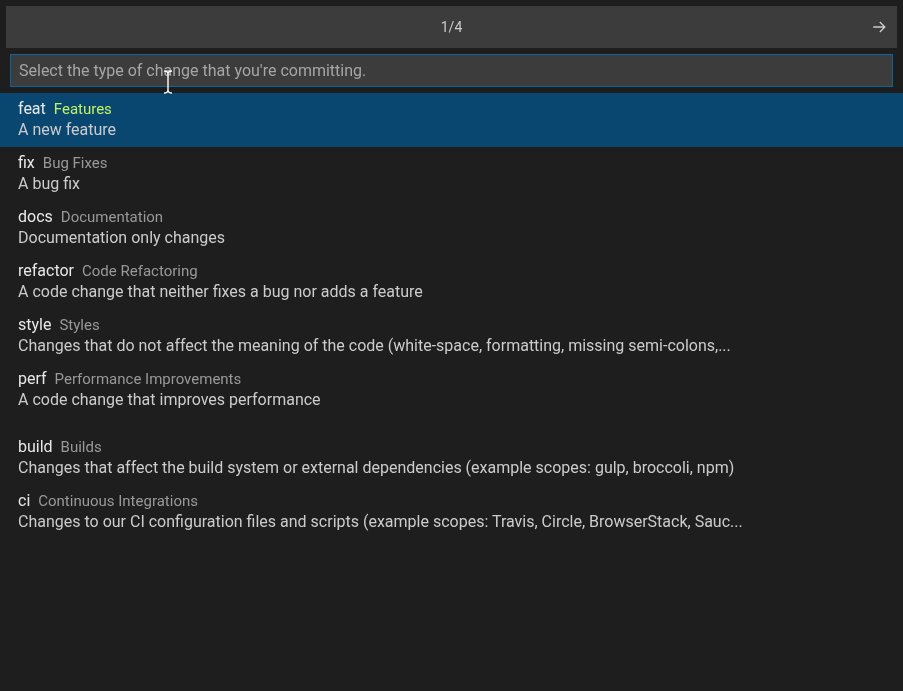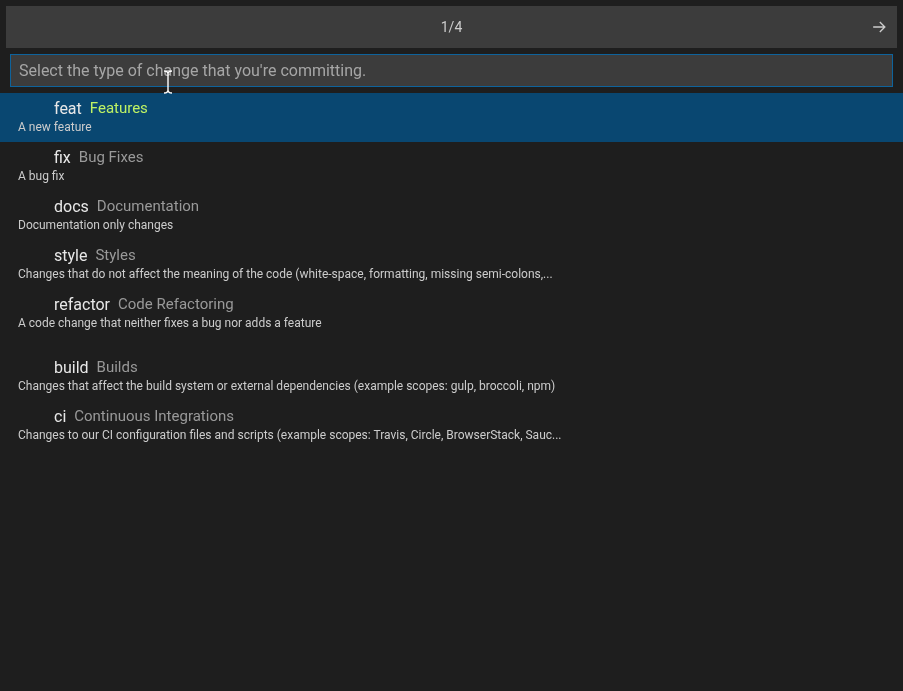--- a/index.html
+++ b/index.html
@@ -67,39 +67,38 @@
     }
     .list-item {
       padding: 6px 18px 8px 18px;
       cursor: pointer;
     }
     .list-item.selected {
       background: #094771;
     }
     .item-top {
       display: flex;
-      align-items: flex-start;
+      align-items: flex-end;
       margin-bottom: 2px;
-      margin-left: 36px;
     }
     .item-key {
       color: #e8e8e8;
       font-size: 16px;
       margin-right: 8px;
     }
     .item-label {
       color: #999999;
       font-size: 15px;
     }
     .list-item.selected .item-label {
       color: #bef264;
     }
     .item-desc {
       color: #cccccc;
-      font-size: 12px;
+      font-size: 16px;
       white-space: nowrap;
       overflow: hidden;
       text-overflow: ellipsis;
     }
     .cursor-ibeam {
       position: absolute;
       top: 68px;
       left: 158px;
       width: 20px;
       height: 28px;
@@ -142,31 +141,38 @@
       </div>
       <div class="list-item">
         <div class="item-top">
           <span class="item-key">docs</span>
           <span class="item-label">Documentation</span>
         </div>
         <div class="item-desc">Documentation only changes</div>
       </div>
       <div class="list-item">
         <div class="item-top">
+          <span class="item-key">refactor</span>
+          <span class="item-label">Code Refactoring</span>
+        </div>
+        <div class="item-desc">A code change that neither fixes a bug nor adds a feature</div>
+      </div>
+      <div class="list-item">
+        <div class="item-top">
           <span class="item-key">style</span>
           <span class="item-label">Styles</span>
         </div>
         <div class="item-desc">Changes that do not affect the meaning of the code (white-space, formatting, missing semi-colons,...</div>
       </div>
       <div class="list-item">
         <div class="item-top">
-          <span class="item-key">refactor</span>
-          <span class="item-label">Code Refactoring</span>
+          <span class="item-key">perf</span>
+          <span class="item-label">Performance Improvements</span>
         </div>
-        <div class="item-desc">A code change that neither fixes a bug nor adds a feature</div>
+        <div class="item-desc">A code change that improves performance</div>
       </div>
       <div class="list-item">
       </div>
       <div class="list-item">
         <div class="item-top">
           <span class="item-key">build</span>
           <span class="item-label">Builds</span>
         </div>
         <div class="item-desc">Changes that affect the build system or external dependencies (example scopes: gulp, broccoli, npm)</div>
       </div>

